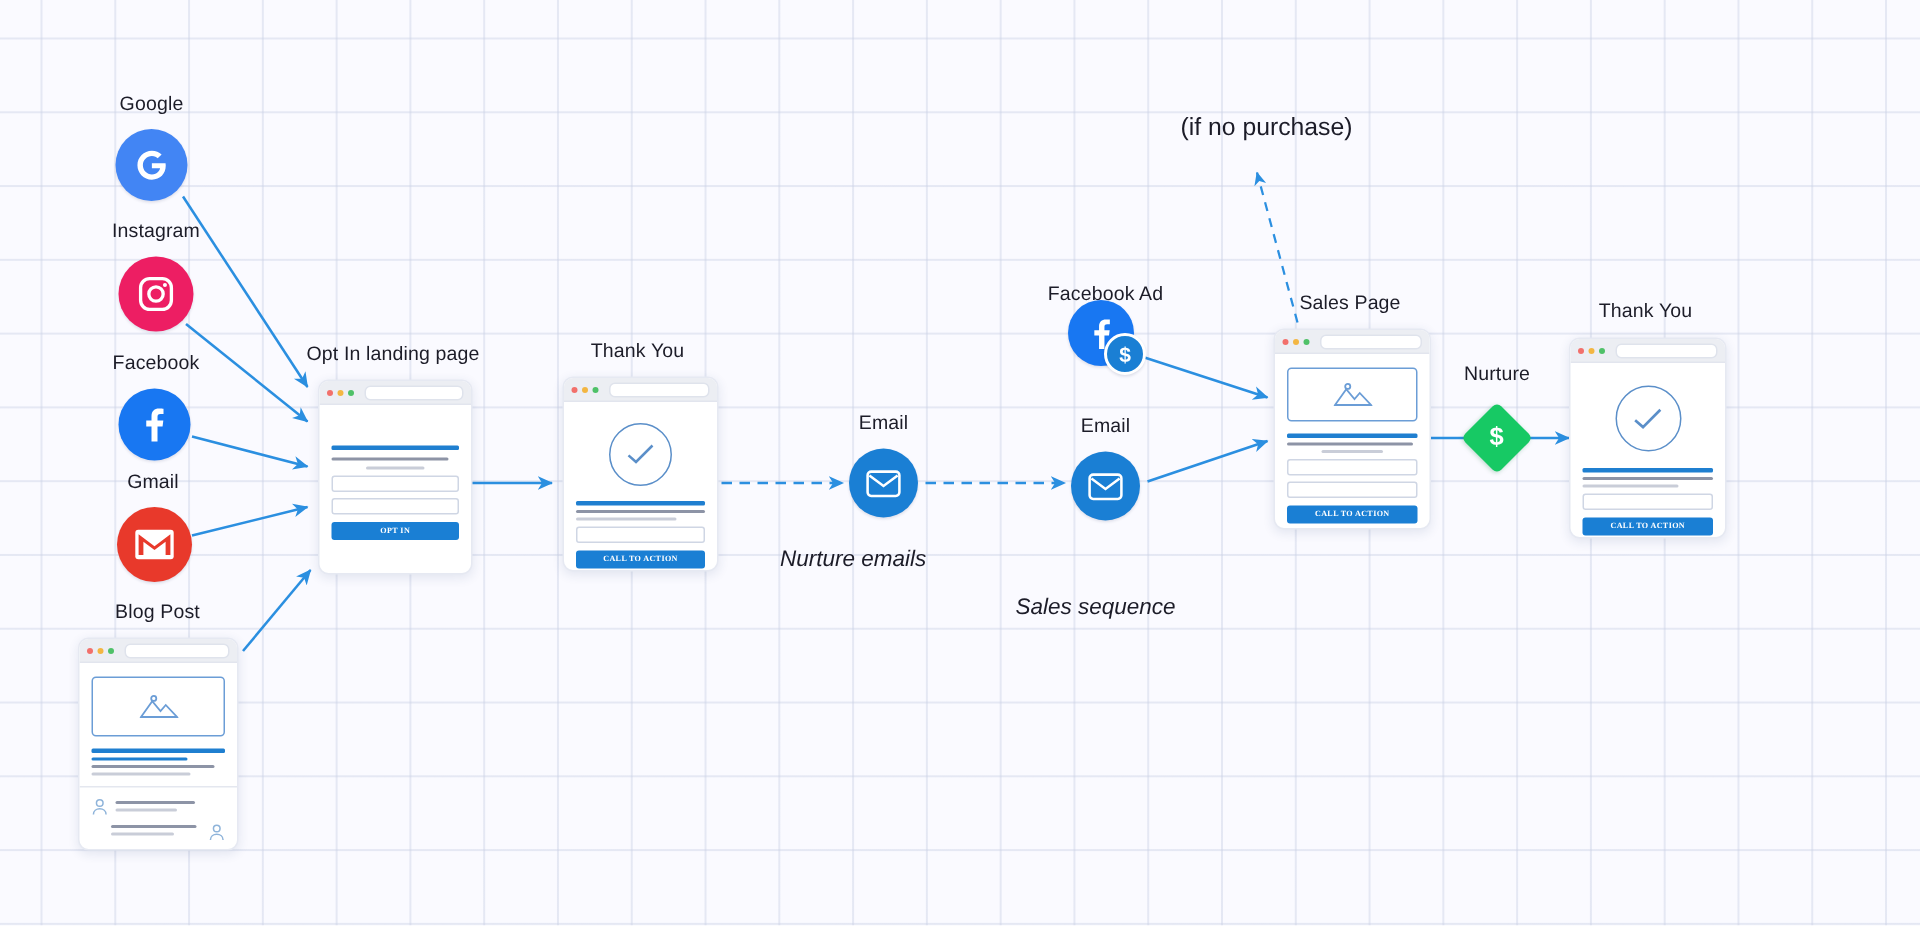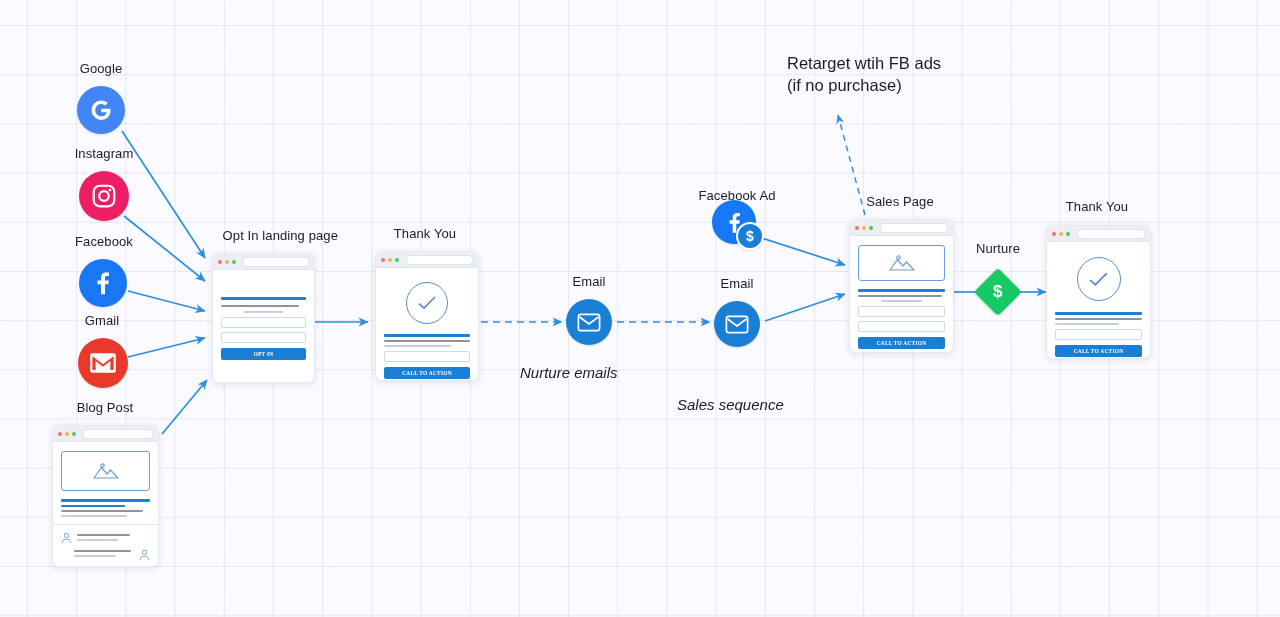--- a/index.html
+++ b/index.html
@@ -179,21 +179,21 @@
           <div class="tline" style="width:58%;margin-left:18%"></div>
         </div>
         <svg width="11" height="12" viewBox="0 0 12 13" fill="none" stroke="#8fb4da" stroke-width="1.1">
           <circle cx="6" cy="3.6" r="2.4"></circle>
             <path d="M1.4 12c0-2.6 2.1-4.2 4.6-4.2S10.6 9.4 10.6 12"></path>
         </svg>
       </div>
     </div>
   </div>
 
-  <div class="nlabel" style="left:186px;top:228px;width:152px;text-align:right;">Opt In landing page</div>
+  <div class="nlabel" style="left:186px;top:228px;width:152px;">Opt In landing page</div>
   <div class="win" style="left:212px;top:253px;width:101px;height:128px;">
     <div class="chrome">
       <span class="dot d1"></span>
       <span class="dot d2"></span>
       <span class="dot d3"></span>
       <span class="urlbar"></span>
     </div>
     <div class="body" style="padding-top:24px">
       <div class="tline blue" style="width:100%;height:3px"></div>
       <div class="tline dk" style="width:92%;margin-top:5px"></div>
@@ -305,16 +305,15 @@
       <div class="tline dk" style="width:100%;margin-top:3px"></div>
       <div class="tline" style="width:74%"></div>
       <div class="field"></div>
       <div class="cta">CALL TO ACTION</div>
     </div>
   </div>
 
   <div class="blab" style="left:520px;top:364px;">Nurture emails</div>
   <div class="blab" style="left:677px;top:396px;">Sales sequence</div>
 
-  <div class="note" style="left:787px;top:52px;">Retarget wtih FB ads</div>
   <div class="note" style="left:787px;top:74px;">(if no purchase)</div>
 
 </div>
 
 </body></html>

